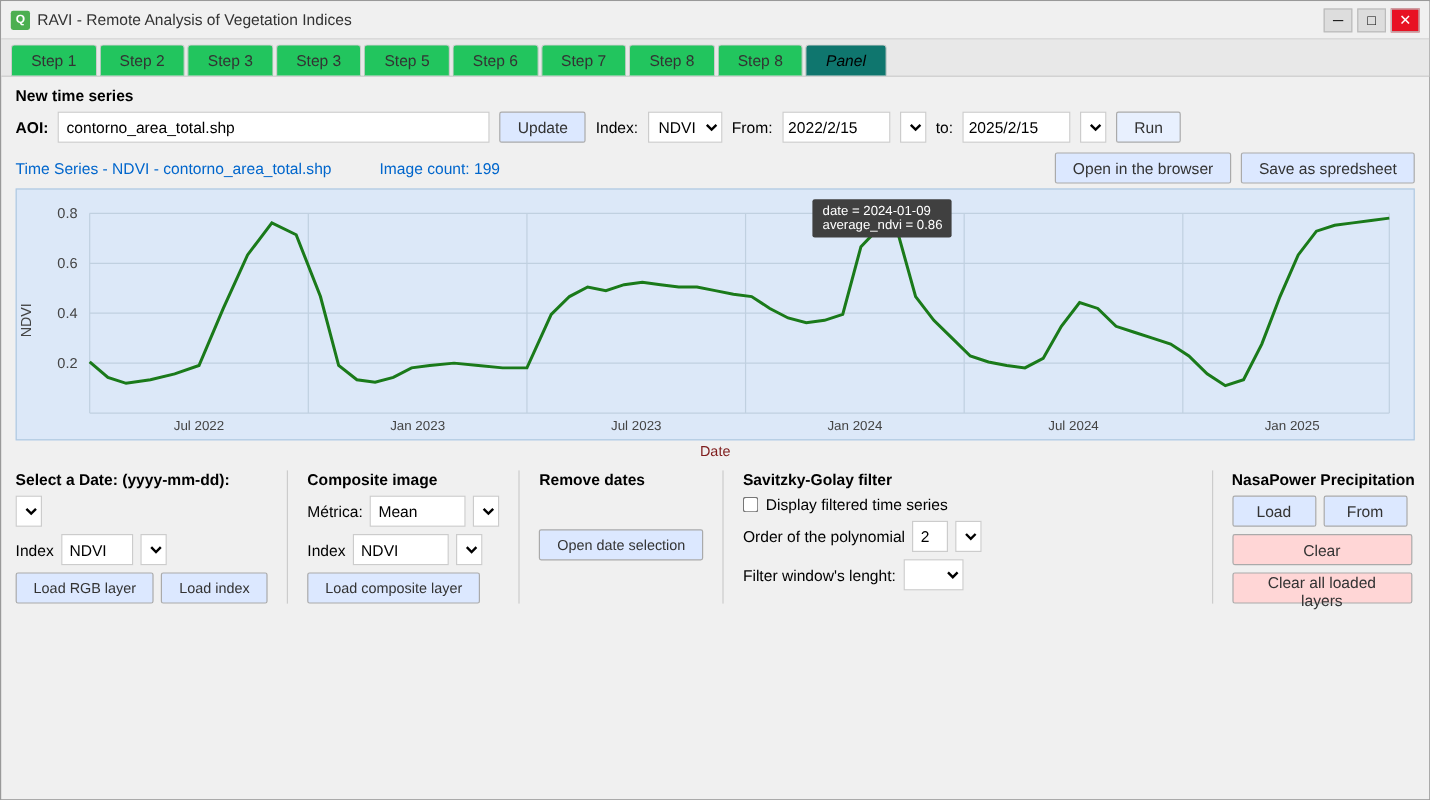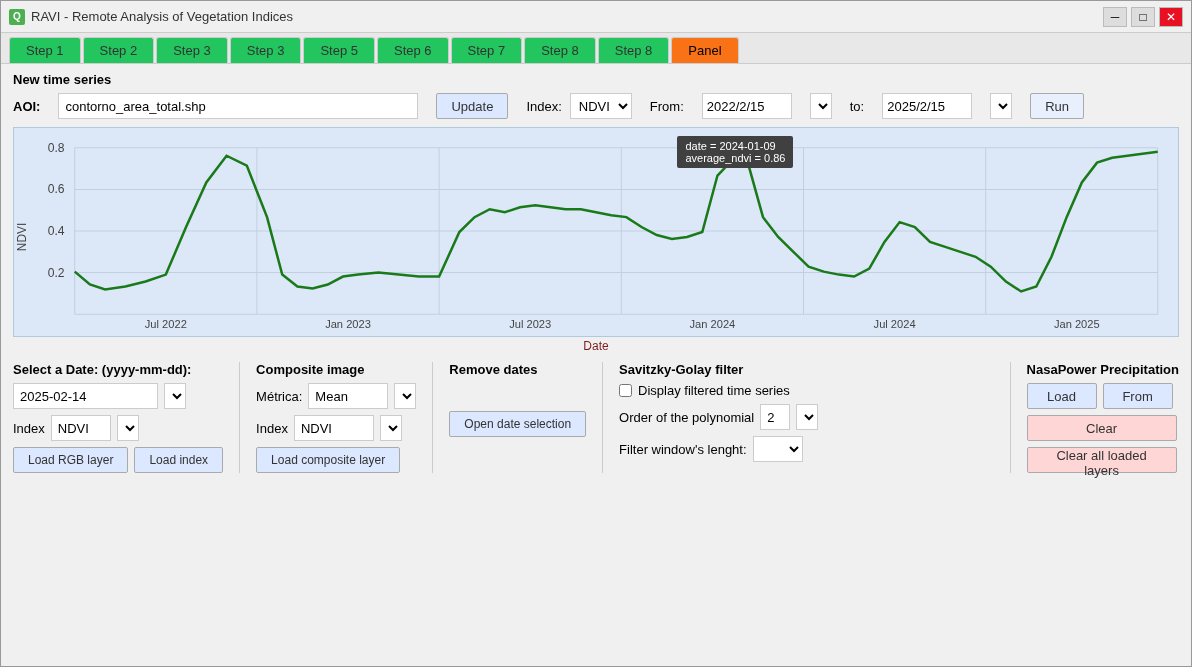--- a/index.html
+++ b/index.html
@@ -75,41 +75,42 @@
       border: 1px solid #ccc;
       border-bottom: none;
       margin-right: 2px;
       cursor: pointer;
       background: #22c55e;
       font-size: 13px;
       color: #333;
       border-radius: 3px 3px 0 0;
     }
     .tab.active {
-      background: #f97316;
+      background: #0f766e;
       border-color: #ccc;
       color: #000;
       font-weight: 500;
+      font-style: italic;
     }
     .main-content {
       flex: 1;
       padding: 8px 12px;
       overflow: hidden;
       display: flex;
       flex-direction: column;
     }
     .section-label {
       font-size: 13px;
       font-weight: 600;
       margin-bottom: 6px;
     }
     .aoi-row {
       display: flex;
       align-items: center;
-      gap: 18px;
+      gap: 8px;
       margin-bottom: 8px;
     }
     .aoi-label {
       font-size: 13px;
       font-weight: 600;
     }
     .aoi-input {
       flex: 1;
       max-width: 360px;
       height: 26px;
@@ -292,20 +293,30 @@
       </div>
       <span class="index-label">From:</span>
       <input type="text" style="width: 90px; height: 26px; border: 1px solid rgb(204, 204, 204); padding: 12px 4px; font-size: 13px;" value="2022/2/15">
       <select style="width:22px;height:26px;padding:0;font-size:11px;"></select>
       <span class="index-label">to:</span>
       <input type="text" style="width: 90px; height: 26px; border: 1px solid rgb(204, 204, 204); padding: 2px 4px; font-size: 13px;" value="2025/2/15">
       <select style="width:22px;height:26px;padding:0;font-size:11px;"></select>
       <button class="btn btn-run">Run</button>
     </div>
 
+    <div class="chart-header">
+      <div style="display:flex;align-items:center;">
+        <span class="chart-title">Time Series - NDVI - contorno_area_total.shp</span>
+        <span class="image-count">Image count: 199</span>
+      </div>
+      <div class="chart-actions">
+        <button class="btn btn-blue">Open in the browser</button>
+        <button class="btn btn-blue">Save as spredsheet</button>
+      </div>
+    </div>
 
     <div class="chart-area">
       <svg class="chart-svg" viewBox="0 0 1150 210" preserveAspectRatio="none">
 
         <line x1="60" y1="20" x2="1130" y2="20" stroke="#c0d0e0" stroke-width="1"></line>
         <line x1="60" y1="62" x2="1130" y2="62" stroke="#c0d0e0" stroke-width="1"></line>
         <line x1="60" y1="104" x2="1130" y2="104" stroke="#c0d0e0" stroke-width="1"></line>
         <line x1="60" y1="146" x2="1130" y2="146" stroke="#c0d0e0" stroke-width="1"></line>
         <line x1="60" y1="188" x2="1130" y2="188" stroke="#c0d0e0" stroke-width="1"></line>
 
@@ -411,21 +422,20 @@
 
       
     </div>
     <div style="text-align:center;font-size:12px;color:#7f1d1d;margin-top:2px;margin-bottom:1px;">Date</div>
 
     <div class="bottom-panel">
 
       <div class="panel-section">
         <div class="panel-section-title">Select a Date: (yyyy-mm-dd):</div>
         <div class="form-row">
-          <input type="text" class="date-input" style="width: 145px;" value="2025-02-14">
           <select style="width:22px;height:26px;padding:0;font-size:11px;"></select>
         </div>
         <div class="form-row">
           <span class="form-label">Index</span>
           <input type="text" style="width: 60px;" value="NDVI">
           <select style="width:22px;height:26px;padding:0;font-size:11px;"></select>
         </div>
         <div class="form-row">
           <button class="btn btn-blue" style="font-size:12px;">Load RGB layer</button>
           <button class="btn btn-blue" style="font-size:12px;">Load index</button>

